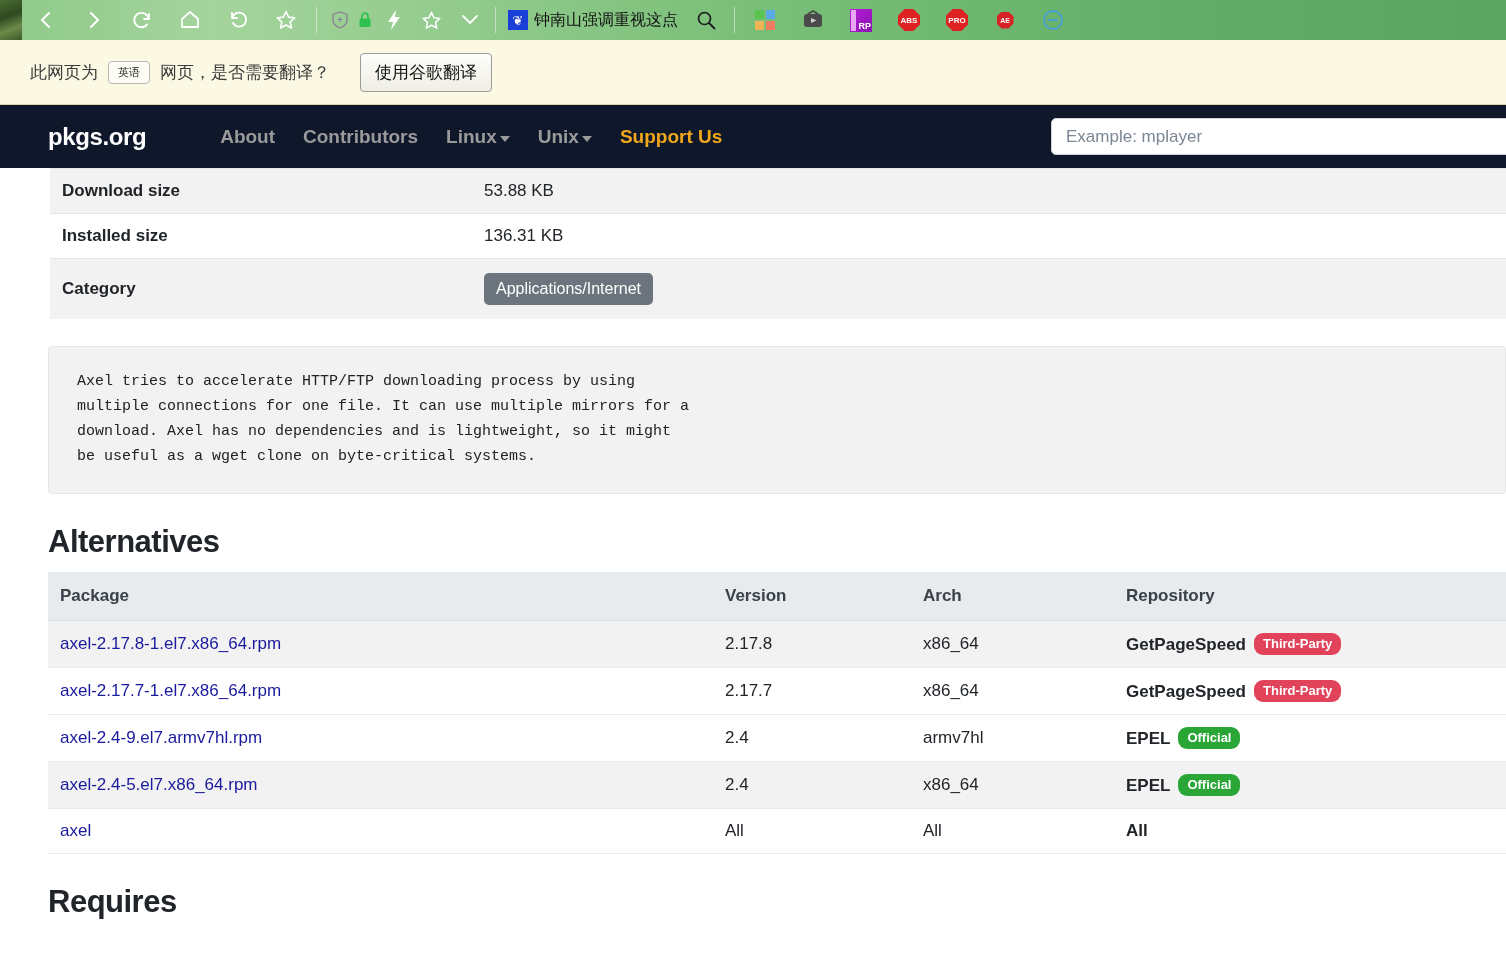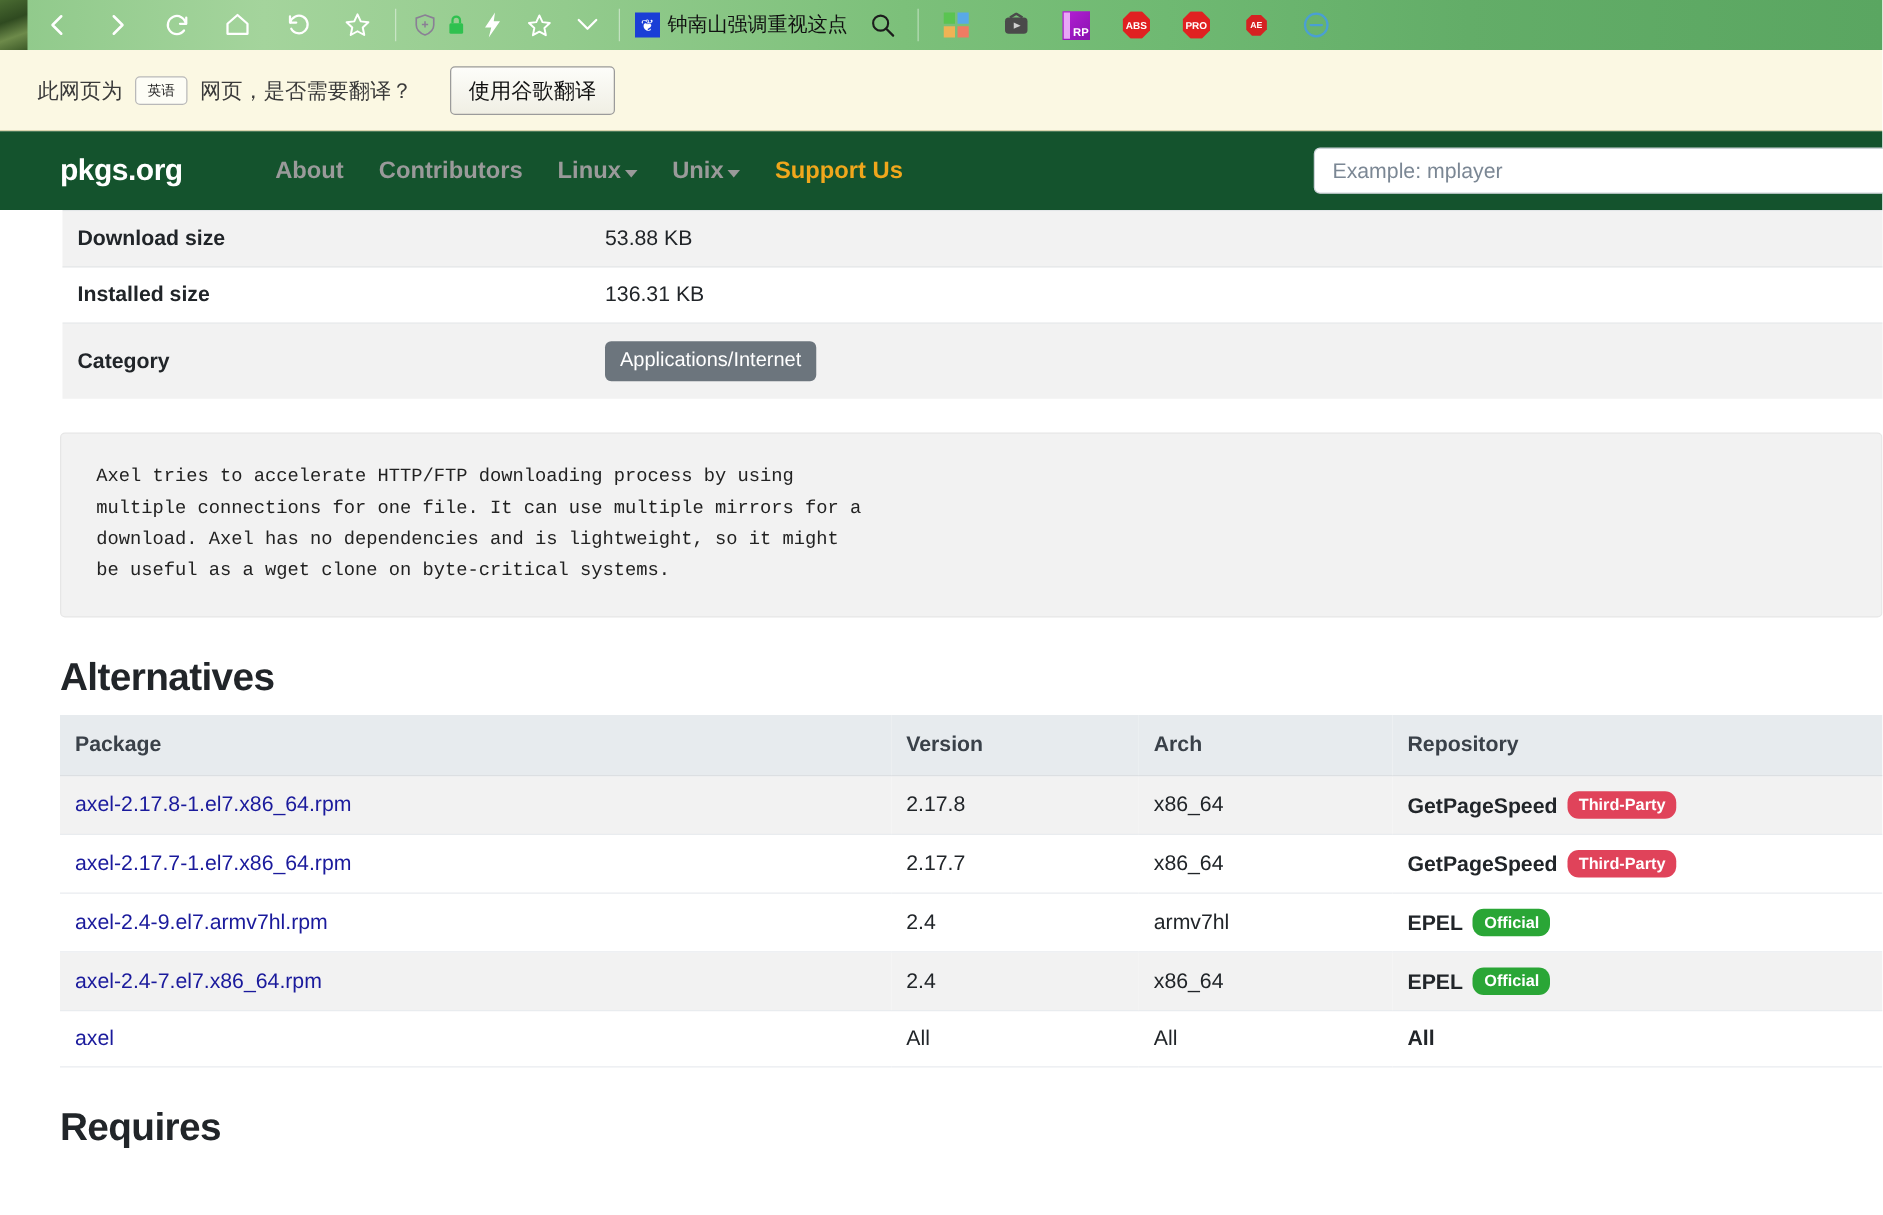--- a/index.html
+++ b/index.html
@@ -97,21 +97,21 @@
     margin-left: 20px;
     padding: 7px 14px;
     border: 1px solid #9b9b9b; border-radius: 4px;
     background: linear-gradient(#fdfdfa,#f0efe4);
     font-size: 17px; color: #111; cursor: pointer;
   }
 
   
   #site-navbar {
     height: 63px; width: 1506px;
-    background: #14532d;
+    background: #0f172a;
     display: flex; align-items: center;
     padding: 0 0 0 48px;
   }
   #brand {
     color: #fff; font-size: 24px; font-weight: bold;
     letter-spacing: -0.4px; margin-right: 74px;
     text-decoration: none;
   }
   #nav-links { display:flex; align-items:center; gap: 28px; }
   .nav-link {
@@ -446,21 +446,21 @@
         <td>x86_64</td>
         <td><span class="repo-name">GetPageSpeed</span><span class="badge third">Third-Party</span></td>
       </tr>
       <tr class="row-plain">
         <td><a href="#">axel-2.4-9.el7.armv7hl.rpm</a></td>
         <td>2.4</td>
         <td>armv7hl</td>
         <td><span class="repo-name">EPEL</span><span class="badge official">Official</span></td>
       </tr>
       <tr class="row-striped">
-        <td><a href="#">axel-2.4-7.el7.x86_64.rpm</a></td>
+        <td><a href="#">axel-2.4-5.el7.x86_64.rpm</a></td>
         <td>2.4</td>
         <td>x86_64</td>
         <td><span class="repo-name">EPEL</span><span class="badge official">Official</span></td>
       </tr>
       <tr class="row-plain">
         <td><a href="#">axel</a></td>
         <td>All</td>
         <td>All</td>
         <td><span class="repo-name">All</span></td>
       </tr>

